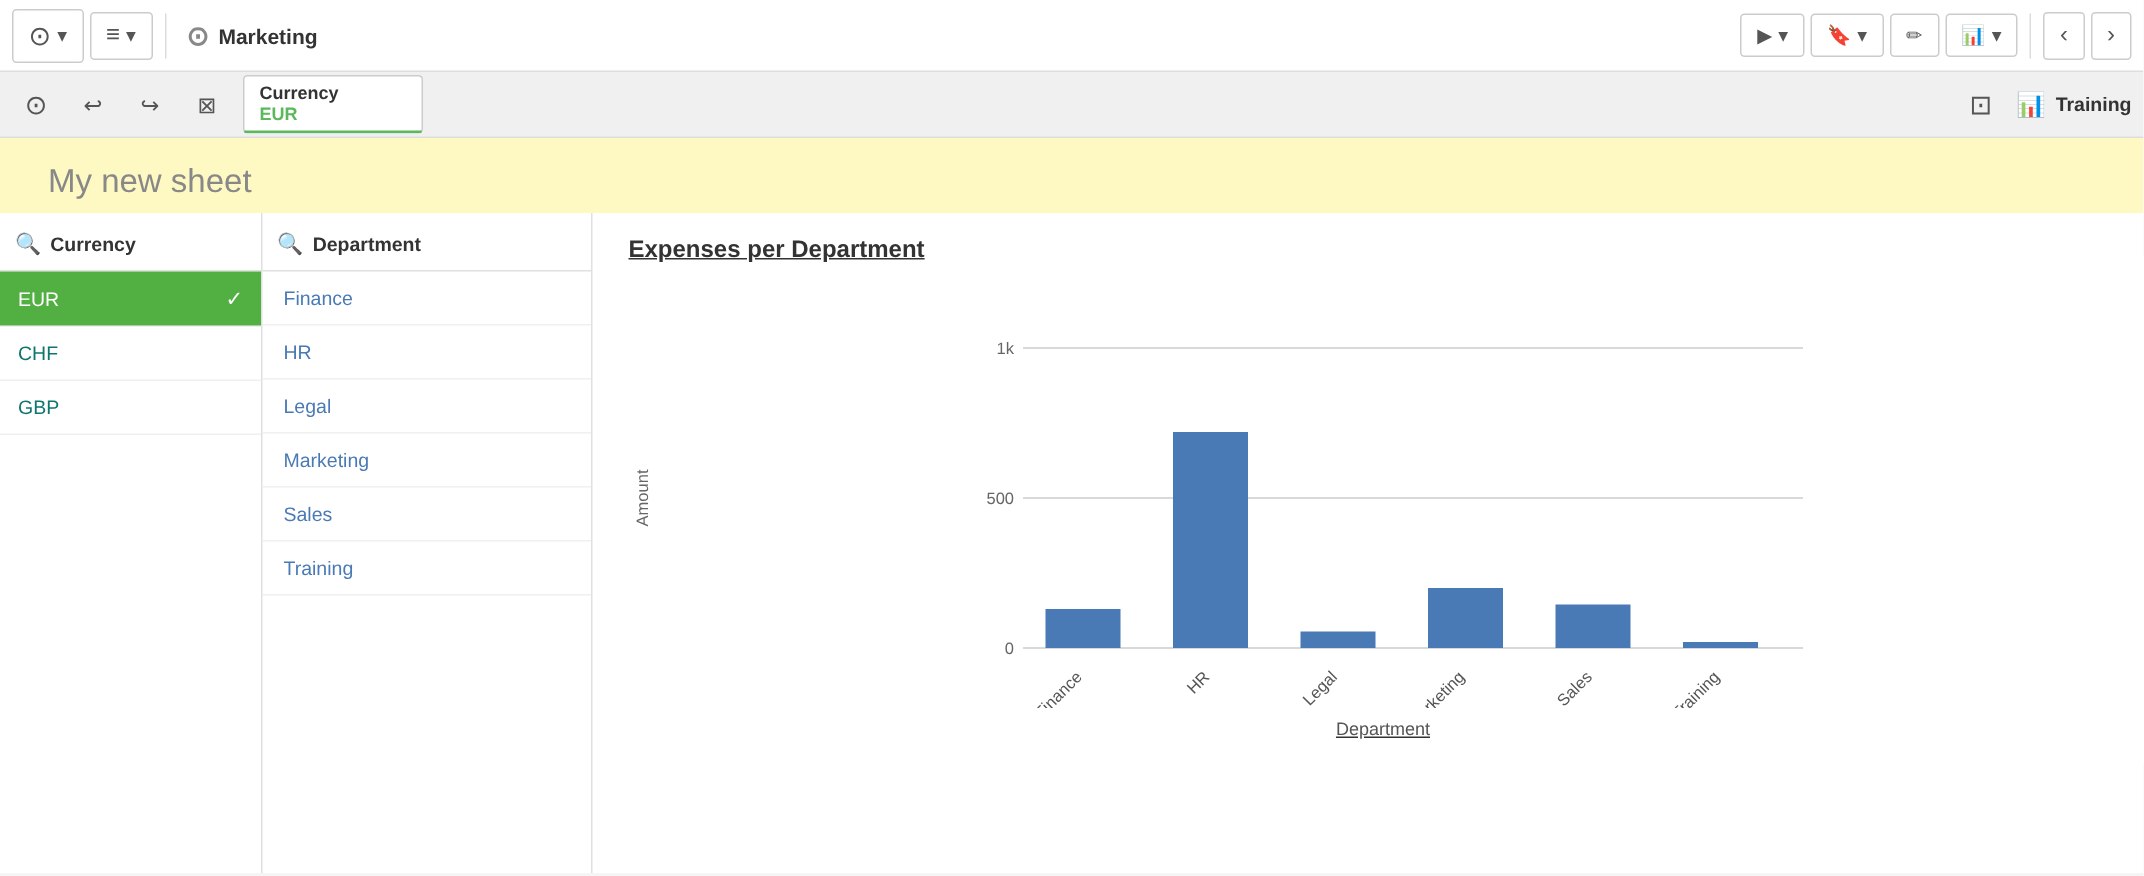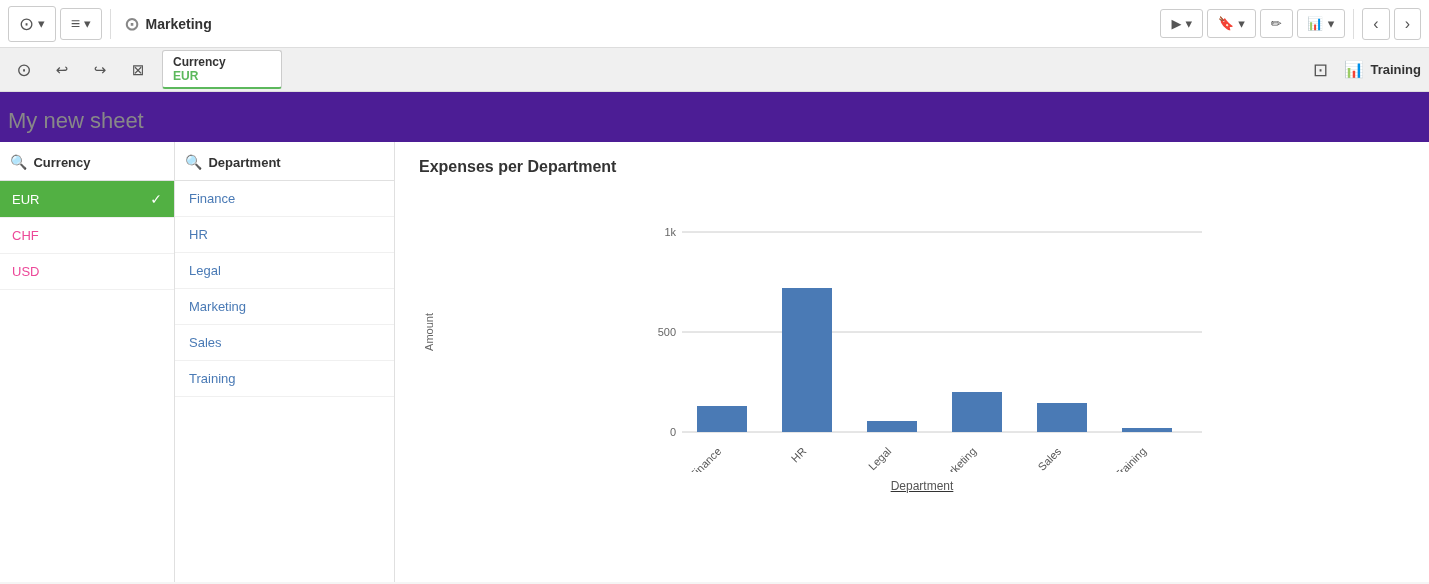--- a/index.html
+++ b/index.html
@@ -39,21 +39,21 @@
     .filter-chip-label { font-size: 12px; font-weight: 700; color: #333; }
     .filter-chip-value { font-size: 12px; color: #5cb85c; font-weight: 600; }
     .filter-bar-right { margin-left: auto; display: flex; align-items: center; gap: 8px; }
     .insights-btn {
       display: flex; align-items: center; gap: 6px; cursor: pointer; color: #333;
       font-size: 13px; font-weight: 600; border: none; background: transparent;
     }
 
     
     .sheet-title-bar {
-      background: #4c1d95; padding: 16px 16px 8px 8px;
+      background: #fef9c3; padding: 16px 16px 8px 32px;
     }
     .sheet-title {
       font-size: 22px; color: #888; font-weight: 300;
     }
 
     
     .main-content {
       display: flex; background: #fff; margin: 0; padding: 0; min-height: 440px;
     }
 
@@ -63,40 +63,40 @@
     }
     .panel-header {
       display: flex; align-items: center; gap: 6px; padding: 12px 10px 10px;
       font-weight: 700; font-size: 13px; border-bottom: 1px solid #e0e0e0;
     }
     .panel-header .search-icon { font-size: 14px; color: #555; }
     .currency-list { }
     .currency-item {
       padding: 10px 12px; cursor: pointer; border-bottom: 1px solid #f0f0f0;
       display: flex; align-items: center; justify-content: space-between;
-      font-size: 13px; color: #ec4899;
+      font-size: 13px; color: #0f766e;
     }
     .currency-item.selected { background: #52b043; color: #fff; }
     .check-icon { font-size: 14px; }
 
     
     .department-panel {
       width: 220px; border-right: 1px solid #e0e0e0; flex-shrink: 0;
     }
     .dept-item {
       padding: 10px 14px; cursor: pointer; border-bottom: 1px solid #f0f0f0;
       font-size: 13px; color: #4a7ab5;
     }
 
     
     .chart-area {
       flex: 1; padding: 16px 24px;
     }
     .chart-title {
-      font-size: 16px; font-weight: 700; color: #333; margin-bottom: 16px;
+      font-size: 16px; font-weight: 700; color: #333; margin-bottom: 16px; text-decoration: underline;
     }
     .chart-x-label {
       text-align: center; font-size: 12px; color: #555; margin-top: 8px;
     }
   </style>
 </head>
 <body>
 
 <div class="toolbar">
   <div class="toolbar-left">
@@ -181,21 +181,21 @@
     </div>
     <div class="currency-list">
       <div class="currency-item selected">
         <span>EUR</span>
         <span class="check-icon">✓</span>
       </div>
       <div class="currency-item">
         <span>CHF</span>
       </div>
       <div class="currency-item">
-        <span>USD</span>
+        <span>GBP</span>
       </div>
     </div>
   </div>
 
   <div class="department-panel">
     <div class="panel-header">
       <span class="search-icon">🔍</span>
       <span>Department</span>
     </div>
     <div>

